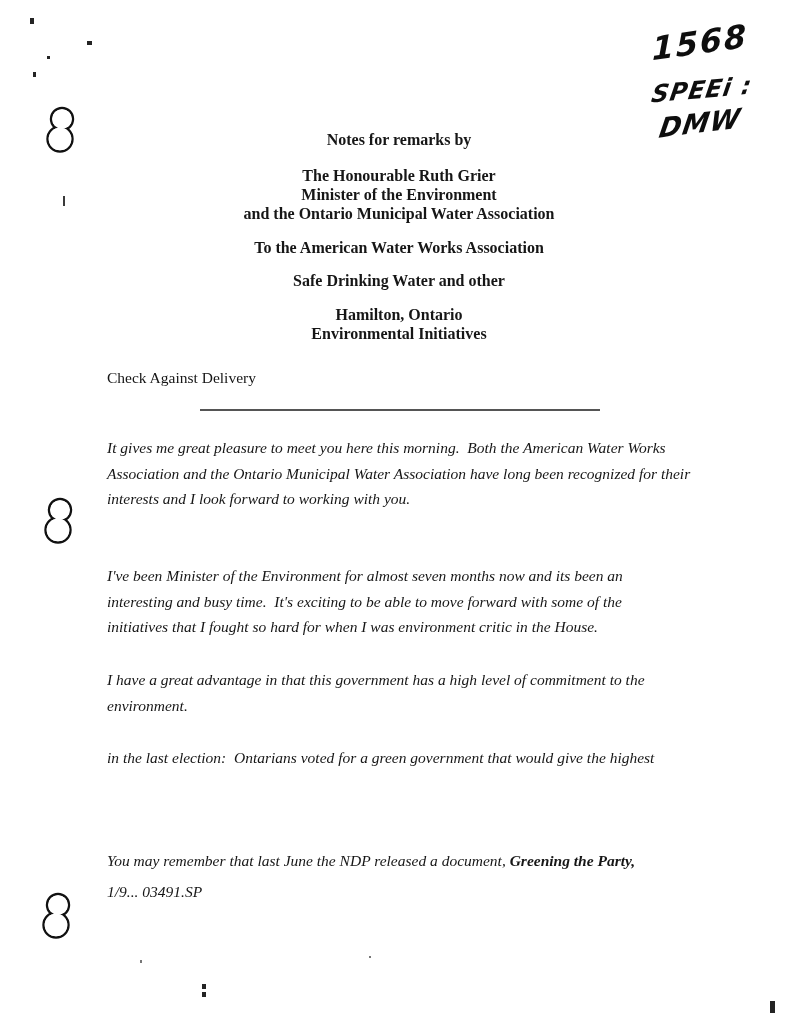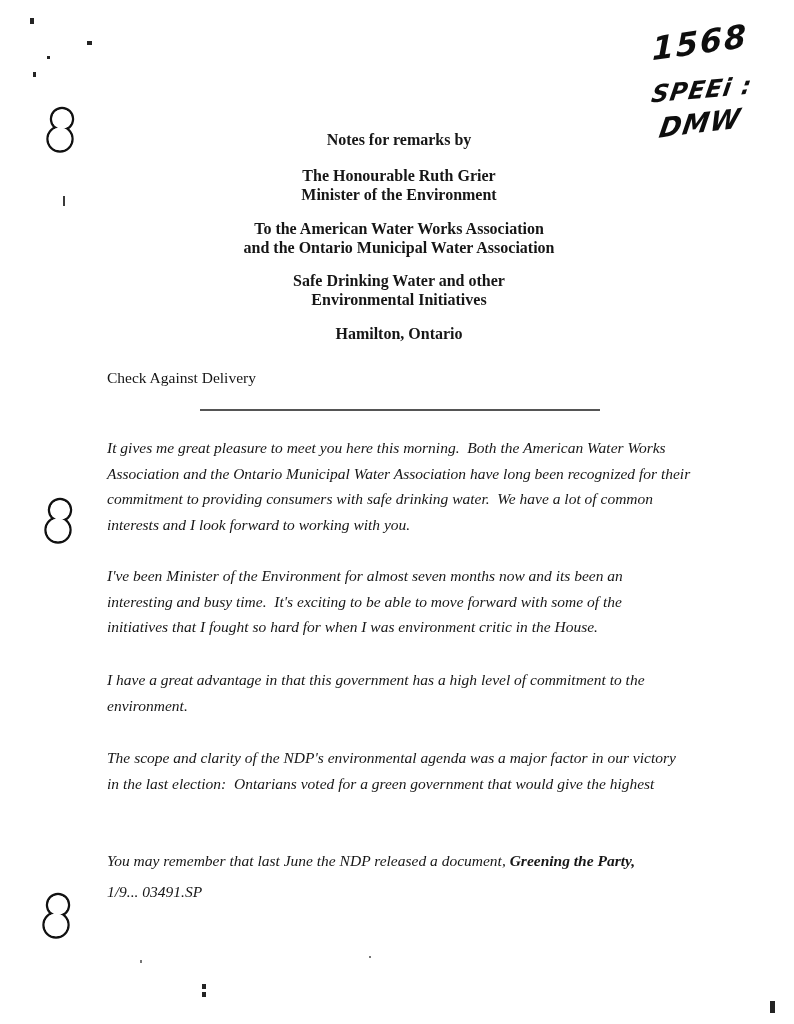--- a/index.html
+++ b/index.html
@@ -88,50 +88,48 @@
     <circle cx="16" cy="14" r="11" fill="#fff" stroke="#111" stroke-width="2.4"></circle>
     <circle cx="14" cy="34" r="12.5" fill="#fff" stroke="#111" stroke-width="2.4"></circle>
     <circle cx="16" cy="14" r="9.8" fill="#fff" stroke="none"></circle>
     <circle cx="14" cy="34" r="11.3" fill="#fff" stroke="none"></circle>
   </svg>
 
   <div class="titles">
     <div class="tl">Notes for remarks by</div>
     <div class="tl g17">The Honourable Ruth Grier</div>
     <div class="tl">Minister of the Environment</div>
+    <div class="tl">and the Ontario Municipal Water Association</div>
     <div class="tl g15">To the American Water Works Association</div>
-    <div class="tl">and the Ontario Municipal Water Association</div>
     <div class="tl g14">Safe Drinking Water and other</div>
+    <div class="tl g15">Hamilton, Ontario</div>
     <div class="tl">Environmental Initiatives</div>
-    <div class="tl g15">Hamilton, Ontario</div>
   </div>
 
   <div class="check">Check Against Delivery</div>
   <div class="rule"></div>
 
   <div class="para p1">
     <div class="bl">It gives me great pleasure to meet you here this morning.  Both the American Water Works</div>
     <div class="bl">Association and the Ontario Municipal Water Association have long been recognized for their</div>
-    <div class="bl">commitment to providing consumers with safe drinking water.  We have a lot of common</div>
     <div class="bl">interests and I look forward to working with you.</div>
   </div>
 
   <div class="para p2">
     <div class="bl">I've been Minister of the Environment for almost seven months now and its been an</div>
     <div class="bl">interesting and busy time.  It's exciting to be able to move forward with some of the</div>
     <div class="bl">initiatives that I fought so hard for when I was environment critic in the House.</div>
   </div>
 
   <div class="para p3">
     <div class="bl">I have a great advantage in that this government has a high level of commitment to the</div>
     <div class="bl">environment.</div>
   </div>
 
   <div class="para p4">
-    <div class="bl">The scope and clarity of the NDP's environmental agenda was a major factor in our victory</div>
     <div class="bl">in the last election:  Ontarians voted for a green government that would give the highest</div>
   </div>
 
   <div class="para p5">
     <div class="bl"><span>You may remember that last June the NDP released a document, </span><span class="bold">Greening the Party,</span></div>
   </div>
 
   <div class="para pfoot">
     <div class="bl">1/9... 03491.SP</div>
   </div>

